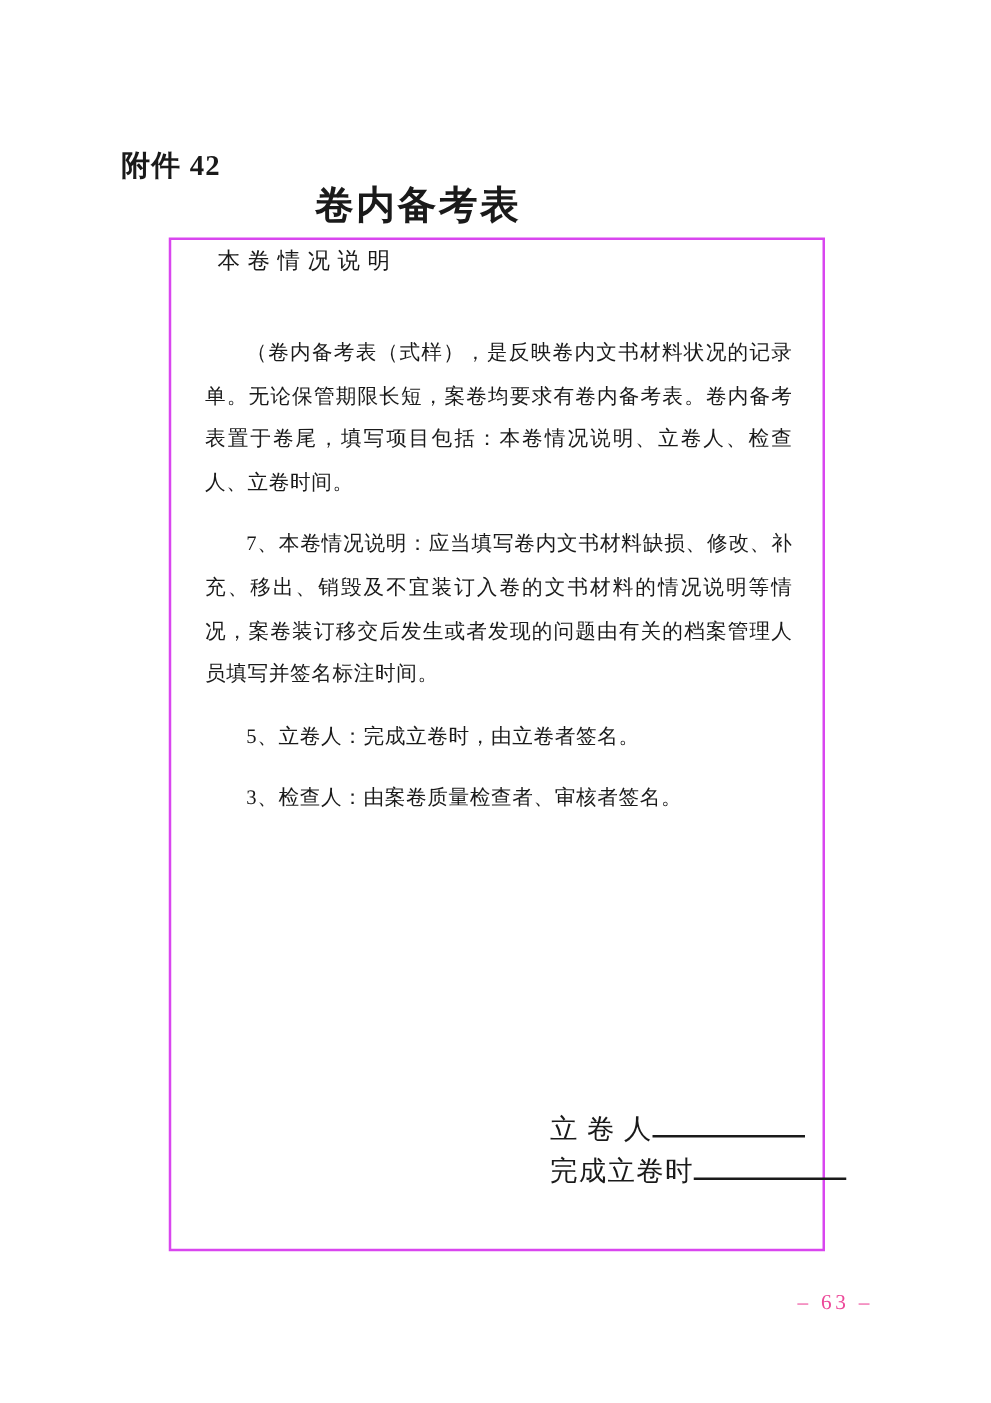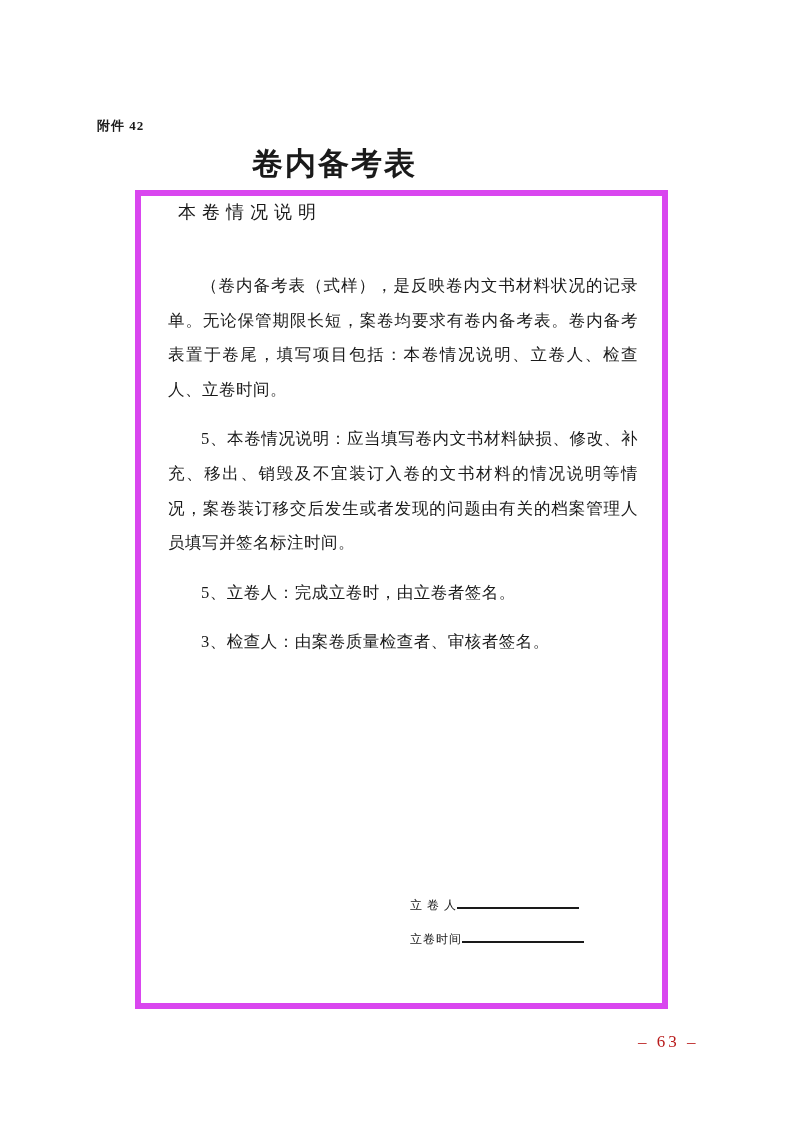--- a/index.html
+++ b/index.html
@@ -13,42 +13,42 @@
     height: 1122px;
     background: #ffffff;
     font-family: "Liberation Serif", "DejaVu Serif", serif;
     color: #1a1a1a;
     overflow: hidden;
   }
   .attachment {
     position: absolute;
     left: 97px;
     top: 117px;
-    font-size: 13px;
+    font-size: 23px;
     font-weight: bold;
     letter-spacing: 1px;
   }
   .title {
     position: absolute;
     left: 0;
     top: 143px;
     width: 669px;
     margin: 0;
     text-align: center;
     font-size: 31px;
     font-weight: bold;
     letter-spacing: 2px;
   }
   .form-box {
     position: absolute;
     left: 135px;
     top: 190px;
     width: 521px;
     height: 807px;
-    border: 6px solid #d946ef;
+    border: 2px solid #d946ef;
     background: #ffffff;
   }
   .section-header {
     position: absolute;
     left: 37px;
     top: 4px;
     font-size: 18px;
     letter-spacing: 6px;
   }
   .content {
@@ -66,68 +66,69 @@
     letter-spacing: 0.5px;
   }
   .signatures {
     position: absolute;
     left: 269px;
     top: 693px;
   }
   .sig-row {
     height: 33.5px;
     line-height: 33.5px;
-    font-size: 12px;
+    font-size: 22px;
     white-space: nowrap;
+    margin-left: 34px;
   }
   .sig-label {
     letter-spacing: 1px;
   }
   .sig-line {
     display: inline-block;
     width: 122px;
     height: 1.05em;
     border-bottom: 2px solid #1a1a1a;
     vertical-align: baseline;
   }
   .page-number {
     position: absolute;
     left: 638px;
     top: 1032px;
     font-size: 17px;
     letter-spacing: 3px;
-    color: #b91c1c;
+    color: #ec4899;
   }
 </style>
 </head>
 <body>
 
 <div class="page">
 
   <div class="attachment">附件 42</div>
 
   <h1 class="title">卷内备考表</h1>
 
   <div class="form-box">
 
     <div class="section-header">本卷情况说明</div>
 
     <div class="content">
       <p>（卷内备考表（式样），是反映卷内文书材料状况的记录单。无论保管期限长短，案卷均要求有卷内备考表。卷内备考表置于卷尾，填写项目包括：本卷情况说明、立卷人、检查人、立卷时间。</p>
-      <p>5、本卷情况说明：应当填写卷内文书材料缺损、修改、补充、移出、销毁及不宜装订入卷的文书材料的情况说明等情况，案卷装订移交后发生或者发现的问题由有关的档案管理人员填写并签名标注时间。</p>
+      <p>7、本卷情况说明：应当填写卷内文书材料缺损、修改、补充、移出、销毁及不宜装订入卷的文书材料的情况说明等情况，案卷装订移交后发生或者发现的问题由有关的档案管理人员填写并签名标注时间。</p>
       <p>5、立卷人：完成立卷时，由立卷者签名。</p>
       <p>3、检查人：由案卷质量检查者、审核者签名。</p>
     </div>
 
     <div class="signatures">
       <div class="sig-row">
         <span class="sig-label">立 卷 人</span><span class="sig-line"></span>
       </div>
       <div class="sig-row">
-        <span class="sig-label">立卷时间</span><span class="sig-line"></span>
+        <span class="sig-label">完成立卷时</span><span class="sig-line"></span>
       </div>
     </div>
 
   </div>
 
   <div class="page-number">– 63 –</div>
 
 </div>
 
 </body></html>

